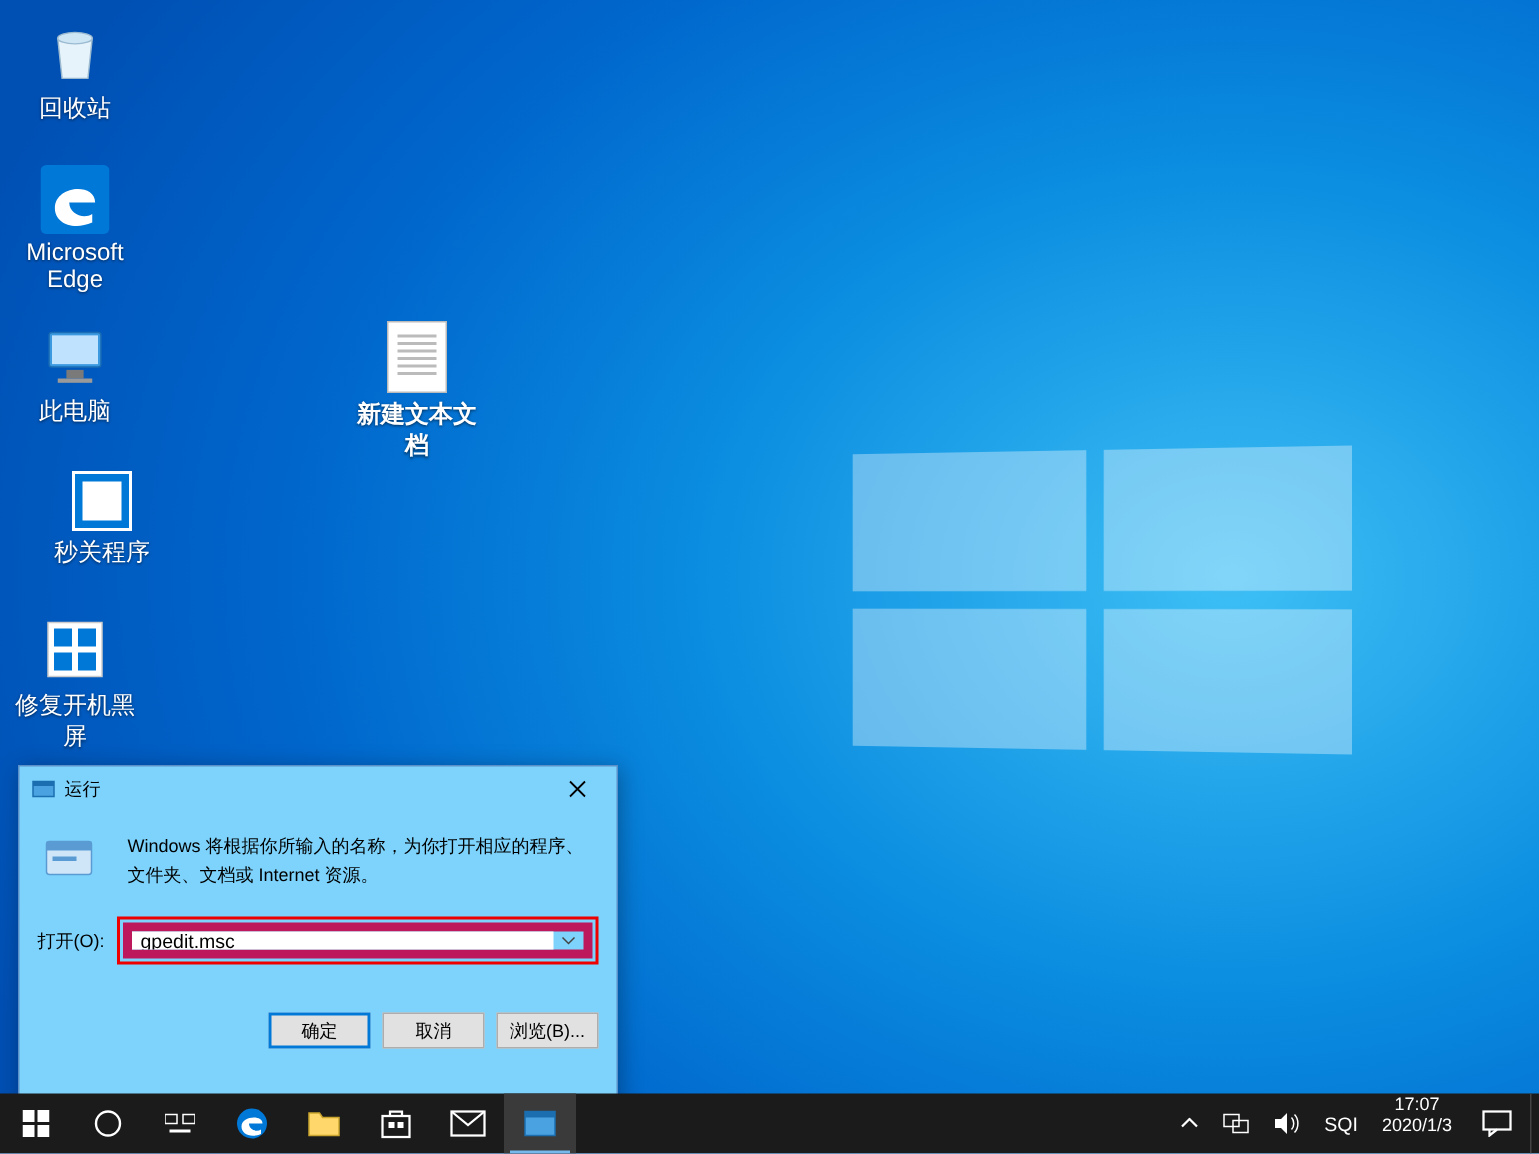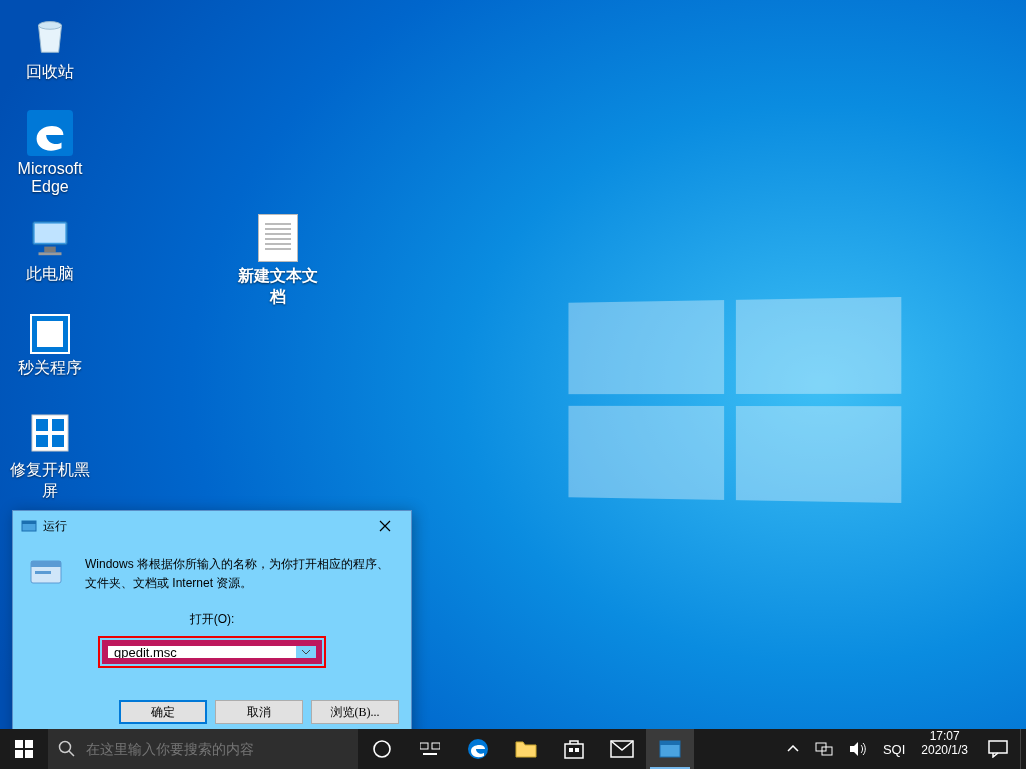--- a/index.html
+++ b/index.html
@@ -33,27 +33,27 @@
     background:#7dd3fc; border:1px solid #5a8fc8; box-shadow:2px 2px 14px rgba(0,0,0,0.3);
     font-size:12px; color:#000;margin-top:20px;
   }
   .run-titlebar { height:30px; display:flex; align-items:center; padding:0 4px 0 8px; }
   .run-titlebar .ti { width:16px; height:16px; margin-right:6px; }
   .run-titlebar .title { flex:1; }
   .run-close { width:44px; height:28px; display:flex; align-items:center; justify-content:center; cursor:pointer; }
   .run-body { padding:14px 16px 8px; display:flex; gap:22px; }
   .run-body .ricon { width:34px; height:34px; flex:none; }
   .run-body .desc { line-height:1.6; }
-  .run-input-row { display:flex; align-items:center; gap:8px; padding:4px 12px; margin-top:6px;flex-direction:column; }
+  .run-input-row { display:flex; align-items:center; gap:8px; padding:4px 12px; margin-top:6px; }
   .run-input-box { flex:1; border:2px solid #e00; padding:2px; }
   .run-input-inner { display:flex; border:6px solid #be185d; height:24px; }
   .run-input-inner input { flex:1; border:none; outline:none; padding:0 6px; font-size:13px; font-family:inherit; }
   .run-input-inner .chev { width:20px; display:flex; align-items:center; justify-content:center; cursor:pointer; color:#444; }
   .run-buttons { display:flex; justify-content:flex-end; gap:8px; padding:28px 12px 12px; }
-  .run-buttons button { width:88px; height:24px; background:#e1e1e1; border:1px solid #adadad; font-size:12px; cursor:pointer; font-family:Liberation Serif, serif; }
+  .run-buttons button { width:68px; height:24px; background:#e1e1e1; border:1px solid #adadad; font-size:12px; cursor:pointer; font-family:Liberation Sans, sans-serif; }
   .run-buttons button.primary { border:2px solid #0078d7; }
   
   .taskbar {
     position:absolute; left:0; bottom:0; width:100%; height:40px;
     background:#1b1b1b; display:flex; align-items:stretch; color:#fff; font-size:13px;
   }
   .tb-start { width:48px; display:flex; align-items:center; justify-content:center; cursor:pointer; }
   .tb-search { flex:0 0 310px; background:#2e2e2e; display:flex; align-items:center; padding:0 10px; gap:10px; cursor:text; }
   .tb-search input { flex:1; background:transparent; border:none; outline:none; color:#ccc; font-size:14px; font-family:inherit; }
   .tb-btn { width:48px; display:flex; align-items:center; justify-content:center; cursor:pointer; position:relative; }
@@ -107,21 +107,21 @@
       </svg>
   </div>
   <span>此电脑</span>
 </div>
 
 <div class="dicon txtfile" style="left:238px; top:214px;font-weight:bold;">
   <div class="ico"></div>
   <span>新建文本文档</span>
 </div>
 
-<div class="dicon close-app" style="left:10px; top:314px;">
+<div class="dicon close-app" style="left:28px; top:314px;">
   <div class="ico"></div>
   <span>秒关程序</span>
 </div>
 
 <div class="dicon repair" style="left:10px; top:410px;">
   <div class="ico">
     <svg viewBox="0 0 40 40">
         <rect x="2" y="2" width="36" height="36" fill="#fff" stroke="#ccc"></rect>
         <rect x="6" y="6" width="12" height="12" fill="#0078d7"></rect>
         <rect x="22" y="6" width="12" height="12" fill="#0078d7"></rect>
@@ -175,27 +175,20 @@
 
 <div class="taskbar">
   <div class="tb-start">
     <svg width="18" height="18" viewBox="0 0 18 18">
         <rect x="0" y="0" width="8" height="8" fill="#fff"></rect>
         <rect x="10" y="0" width="8" height="8" fill="#fff"></rect>
         <rect x="0" y="10" width="8" height="8" fill="#fff"></rect>
         <rect x="10" y="10" width="8" height="8" fill="#fff"></rect>
       </svg>
   </div>
-  <div class="tb-search">
-    <svg width="18" height="18" viewBox="0 0 18 18">
-        <circle cx="7" cy="7" r="5.5" stroke="#ccc" fill="none" stroke-width="1.5"></circle>
-        <line x1="11" y1="11" x2="16" y2="16" stroke="#ccc" stroke-width="1.5"></line>
-      </svg>
-    <input type="text" placeholder="在这里输入你要搜索的内容" style="">
-  </div>
   <div class="tb-btn">
     <svg width="20" height="20" viewBox="0 0 20 20">
         <circle cx="10" cy="10" r="8" stroke="#fff" fill="none" stroke-width="1.6"></circle>
       </svg>
   </div>
   <div class="tb-btn">
     <svg width="20" height="16" viewBox="0 0 20 16">
         <rect x="0" y="2" width="8" height="6" stroke="#fff" fill="none"></rect>
         <rect x="12" y="2" width="8" height="6" stroke="#fff" fill="none"></rect>
         <rect x="3" y="12" width="14" height="2" fill="#fff"></rect>

